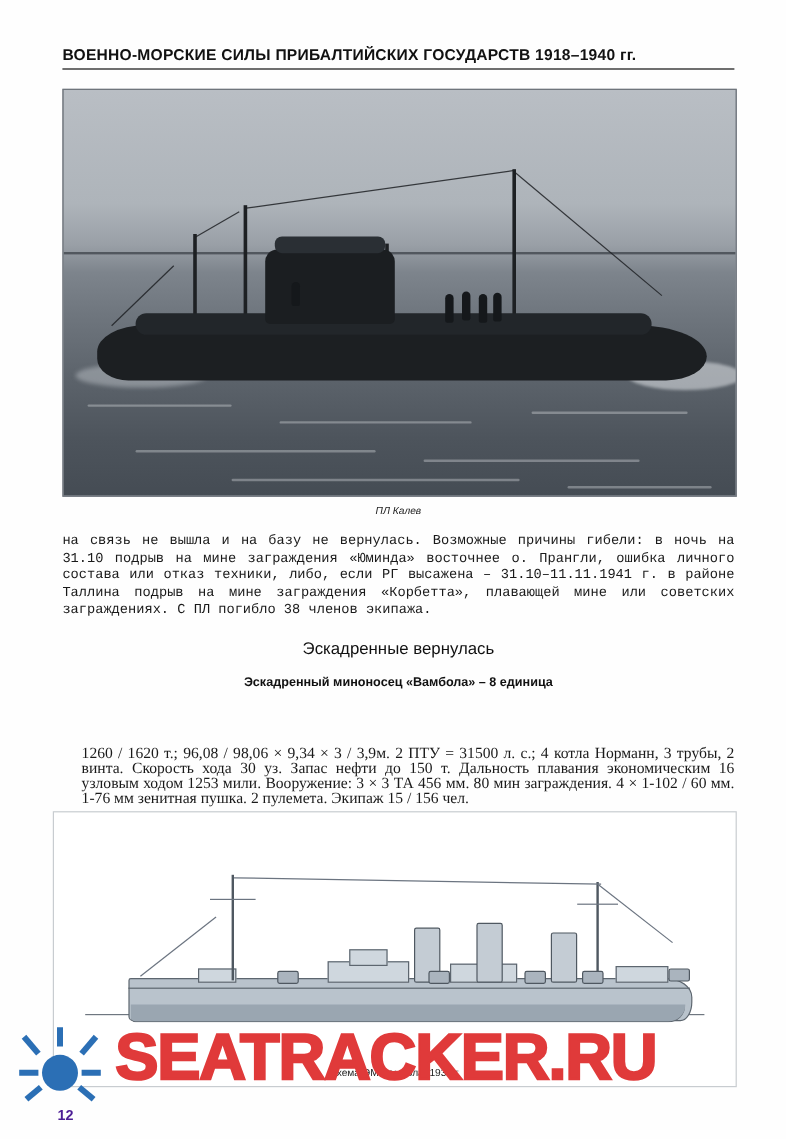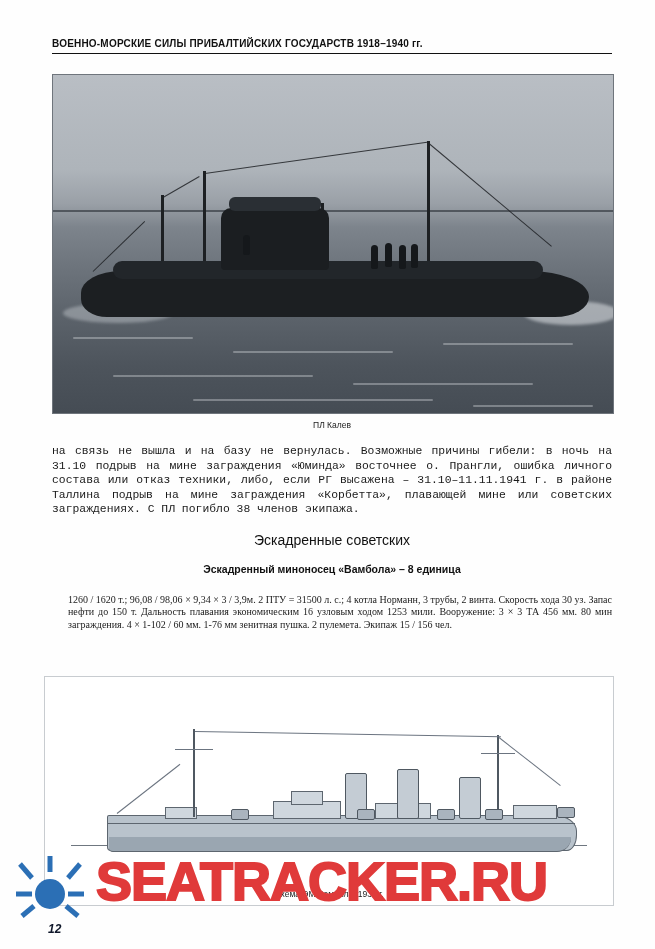--- a/index.html
+++ b/index.html
@@ -23,38 +23,39 @@
 
   
   .header {
     position: absolute;
     left: 52px;
     top: 38px;
     width: 560px;
   }
   .header-title {
     font-family: "Liberation Sans", sans-serif;
-    font-size: 10px;
+    font-size: 13px;
     font-weight: bold;
     letter-spacing: 0.2px;
     color: #111;
     white-space: nowrap;
   }
   .header-rule {
     margin-top: 4px;
     border-bottom: 1.6px solid #111;
     width: 560px;
   }
 
   
   .photo-block {
     position: absolute;
     left: 52px;
     top: 74px;
     width: 560px;
+    font-style: italic;
   }
   .photo {
     width: 560px;
     height: 338px;
     position: relative;
     overflow: hidden;
     background: #8d9299;
     border: 1px solid #6f757c;
   }
   
@@ -209,23 +210,23 @@
     left: 52px;
     top: 586px;
     width: 560px;
     font-size: 11.4px;
     line-height: 14.6px;
   }
   .ship-id b { font-weight: bold; }
   .specs {
     position: absolute;
     left: 68px;
-    top: 594px;
+    top: 622px;
     width: 544px;
-    font-size: 10px;
+    font-size: 13px;
     line-height: 12.4px;
     text-align: justify;
   }
 
   
   .drawing-block {
     position: absolute;
     left: 44px;
     top: 676px;
     width: 568px;
@@ -317,22 +318,21 @@
   }
 
   
   .page-number {
     position: absolute;
     left: 48px;
     top: 922px;
     font-family: "Liberation Sans", sans-serif;
     font-size: 12px;
     font-weight: bold;
-    color: #0f172a;
-    font-style: italic;
+    color: #4c1d95;
   }
 
   
   .watermark {
     position: absolute;
     left: 0;
     top: 846px;
     width: 655px;
     height: 83px;
     pointer-events: none;
@@ -404,21 +404,21 @@
       <div class="crew" style="left:332px; top:168px;"></div>
       <div class="crew" style="left:346px; top:170px;"></div>
       <div class="crew" style="left:358px; top:169px;"></div>
       <div class="crew" style="left:190px; top:160px; height:20px;"></div>
     </div>
     <div class="photo-caption">ПЛ Калев</div>
   </div>
 
   <div class="para">на связь не вышла и на базу не вернулась. Возможные причины гибели: в ночь на 31.10 подрыв на мине заграждения «Юминда» восточнее о. Прангли, ошибка личного состава или отказ техники, либо, если РГ высажена – 31.10–11.11.1941 г. в районе Таллина подрыв на мине заграждения «Корбетта», плавающей мине или советских заграждениях. С ПЛ погибло 38 членов экипажа.</div>
 
-  <div class="section-title">Эскадренные советских</div>
+  <div class="section-title">Эскадренные вернулась</div>
   <div class="sub-title">Эскадренный миноносец «Вамбола» – 8 единица</div>
 
 
   <div class="specs">1260 / 1620 т.; 96,08 / 98,06 × 9,34 × 3 / 3,9м. 2 ПТУ = 31500 л. с.; 4 котла Норманн, 3 трубы, 2 винта. Скорость хода 30 уз. Запас нефти до 150 т. Дальность плавания экономическим 16 узловым ходом 1253 мили. Вооружение: 3 × 3 ТА 456 мм. 80 мин заграждения. 4 × 1-102 / 60 мм. 1-76 мм зенитная пушка. 2 пулемета. Экипаж 15 / 156 чел.</div>
 
   <div class="drawing-block">
     <div class="drawing">
       <div class="waterline"></div>
 
       <div class="d-hull"></div>

